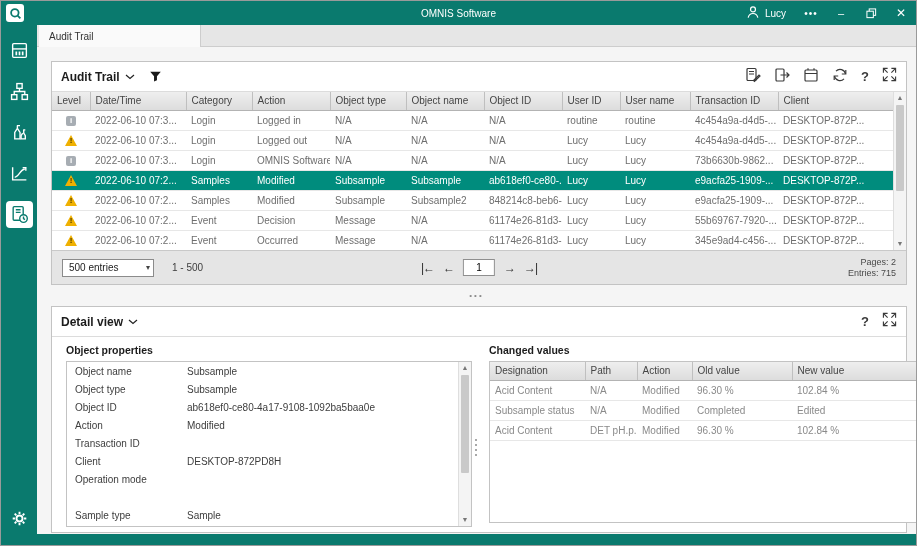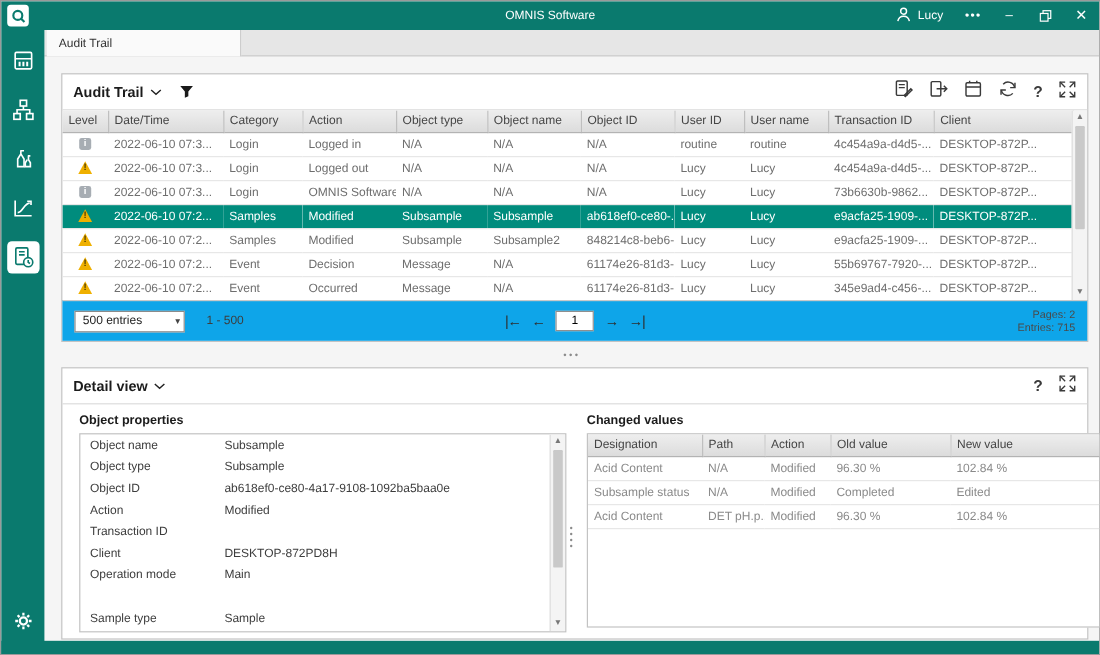--- a/index.html
+++ b/index.html
@@ -55,21 +55,21 @@
   .lvl.warning::after { content:"!"; position:absolute; left:0; right:0; top:1px; text-align:center; font-size:8px; font-weight:bold; color:#4d3a00; }
   .lvl.info { width:10px; height:10px; background:#a7adb3; border-radius:2px; }
   .lvl.info::after { content:"i"; position:absolute; left:0; right:0; top:0; text-align:center; font-size:8px; font-weight:bold; color:#fff; line-height:10px; }
 
   .vscroll { position:absolute; top:0; right:0; width:13px; bottom:0; background:#f4f4f4; border-left:1px solid #dedede; }
   .vs-arrow { position:absolute; left:0; width:100%; text-align:center; font-size:7px; color:#777; line-height:12px; }
   .vs-up { top:0; } .vs-down { bottom:0; }
   .vs-thumb { position:absolute; left:2px; width:8px; background:#c9c9c9; border-radius:1px; }
 
   
-  .audit-footer { position:absolute; left:0; right:0; bottom:0; height:34px; border-top:1px solid #c9c9c9; display:flex; align-items:center; padding:0 10px; font-size:10px; color:#3d3d3d; background:#0ea5e9; }
+  .audit-footer { position:absolute; left:0; right:0; bottom:0; height:34px; border-top:1px solid #c9c9c9; display:flex; align-items:center; padding:0 10px; font-size:10px; color:#3d3d3d; background:#e5e5e5; }
   .fake-select { position:relative; width:92px; height:18px; border:1px solid #8b8b8b; background:#fff; font-size:10px; color:#222; display:flex; align-items:center; padding:0 14px 0 6px; }
   .fake-select .caret { position:absolute; right:3px; top:3px; font-size:8px; color:#444; }
   .range-label { margin-left:18px; }
   .pager { position:absolute; left:50%; transform:translateX(-50%); display:flex; align-items:center; gap:9px; color:#2e2e2e; font-size:12px; }
   .pager .pg-btn { cursor:default; letter-spacing:-1px; }
   .page-input { width:32px; height:17px; border:1px solid #8f8f8f; font-size:10px; text-align:center; font-family:"Liberation Sans",sans-serif; }
   .pages-block { margin-left:auto; text-align:right; font-size:9px; color:#4a4a4a; line-height:11px; }
 
   
   .h-splitter { position:absolute; left:0; right:0; top:243px; height:12px; text-align:center; font-size:8px; color:#8b8b8b; letter-spacing:2px; line-height:12px; }
@@ -438,21 +438,20 @@
             </div>
             <div class="prop-row">
               <span class="p-label">Transaction ID</span>
             </div>
             <div class="prop-row">
               <span class="p-label">Client</span>
               <span class="p-value">DESKTOP-872PD8H</span>
             </div>
             <div class="prop-row">
               <span class="p-label">Operation mode</span>
-              <span class="p-value">Main</span>
             </div>
             <div class="prop-row">
               <span class="p-label"></span>
               <span class="p-value"></span>
             </div>
             <div class="prop-row">
               <span class="p-label">Sample type</span>
               <span class="p-value">Sample</span>
             </div>
             <div class="prop-row">

